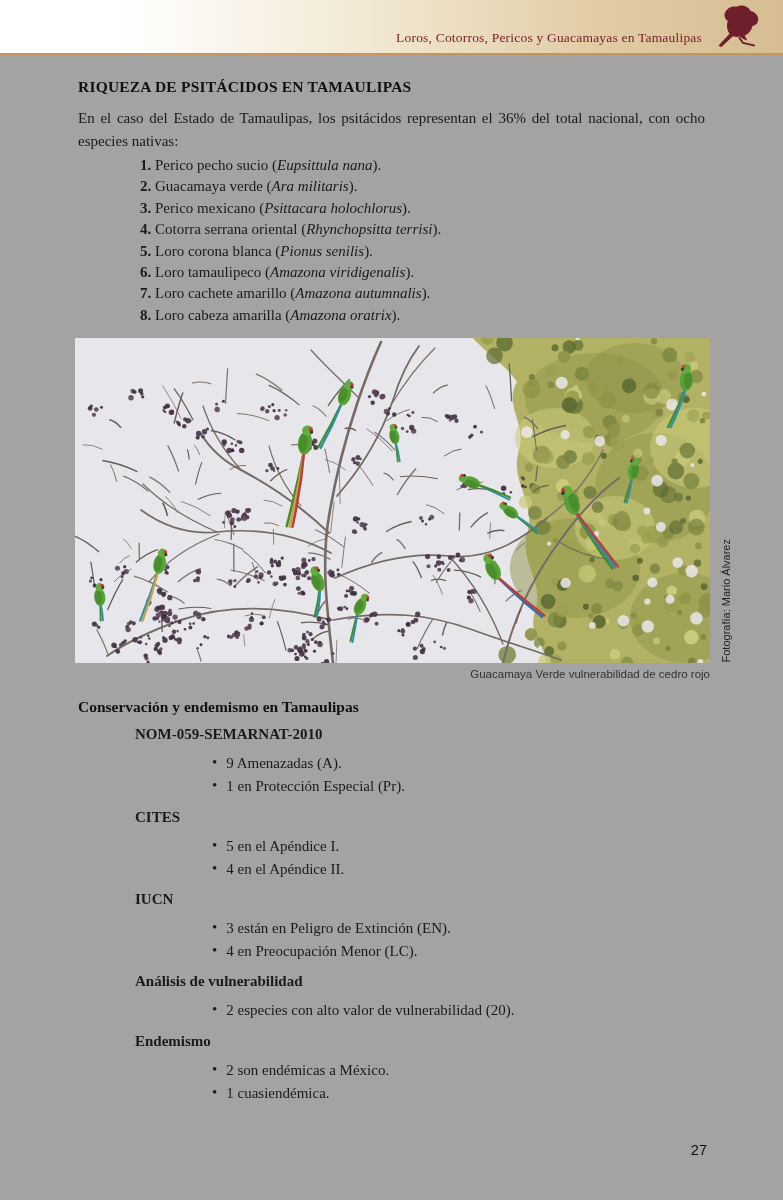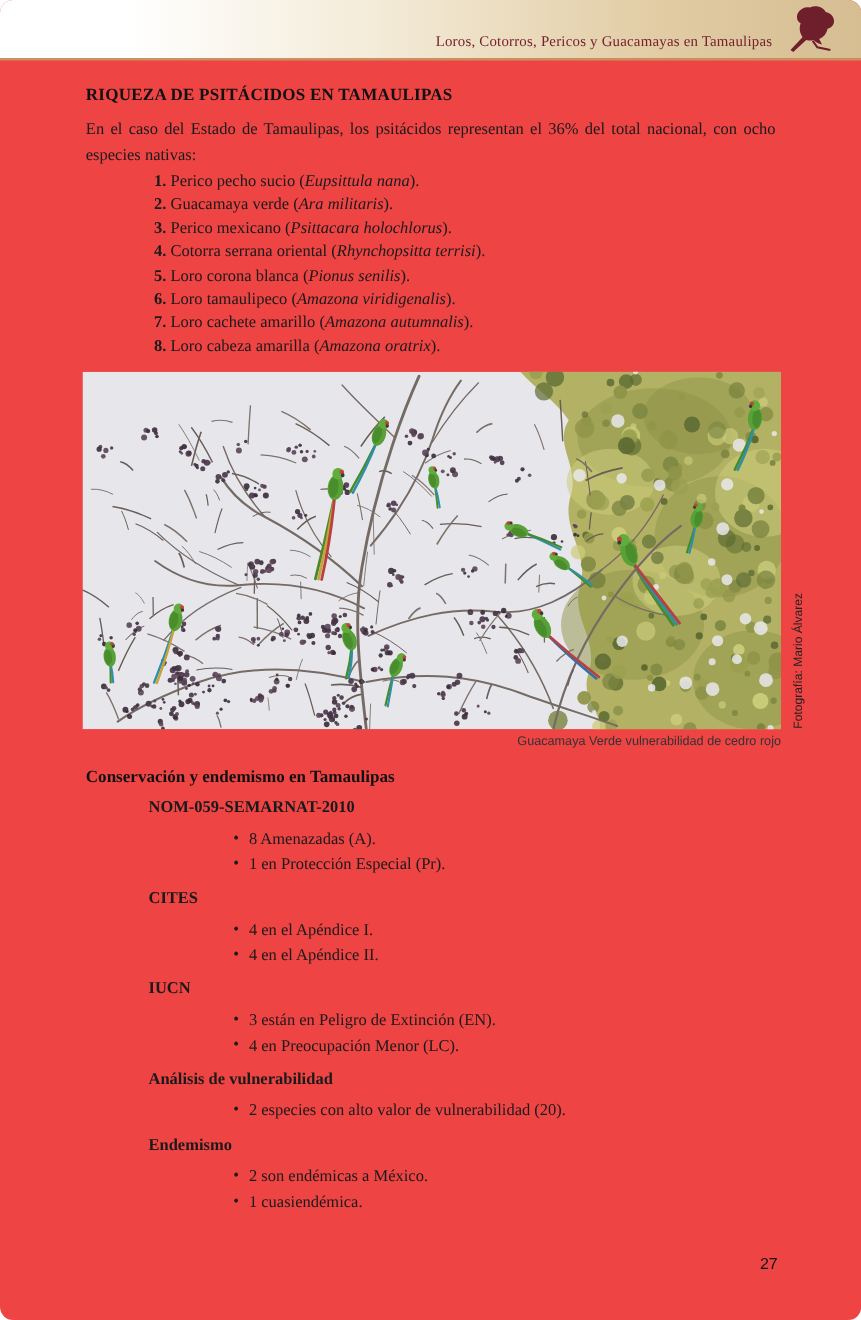--- a/index.html
+++ b/index.html
@@ -1,17 +1,17 @@
 <!DOCTYPE html>
 <html lang="es"><head>
 <meta charset="utf-8">
 <style>
   html,body{margin:0;padding:0;background:#ffffff;}
-  .page{position:relative;width:783px;height:1200px;background:#ef4444;overflow:hidden;
-        font-family:"Liberation Serif",serif;color:#1a1a1a;border-radius:12px;}
+  .page{position:relative;width:783px;height:1200px;background:#a3a3a3;overflow:hidden;
+        font-family:"Liberation Serif",serif;color:#1a1a1a;}
 
   
   .header{position:absolute;top:0;left:0;right:0;height:55px;box-sizing:border-box;
           background:linear-gradient(90deg,#ffffff 0%,#ffffff 15%,#f3ead6 45%,#e2cda6 75%,#d6bd92 100%);
           border-bottom:2px solid #c6945e;
           display:flex;align-items:flex-end;justify-content:flex-end;gap:9px;padding:0 18px 4px 0;}
   .header-title{font-size:13.5px;color:#77212e;padding-bottom:3px;letter-spacing:.2px;}
   .parrot-icon svg{display:block;}
 
   .content{position:absolute;top:57px;left:78px;width:627px;}
@@ -941,27 +941,27 @@
         </svg>
       <div class="photo-credit">Fotografía: Mario Álvarez</div>
     </div>
     <div class="photo-caption">Guacamaya Verde vulnerabilidad de cedro rojo</div>
 
     <h2 class="section-title">Conservación y endemismo en Tamaulipas</h2>
 
     <div class="subsection">
       <h3 class="sub-heading">NOM-059-SEMARNAT-2010</h3>
       <ul class="bullets">
-        <li>8 Amenazadas (A).</li>
+        <li>9 Amenazadas (A).</li>
         <li>1 en Protección Especial (Pr).</li>
       </ul>
 
       <h3 class="sub-heading">CITES</h3>
       <ul class="bullets">
-        <li>4 en el Apéndice I.</li>
+        <li>5 en el Apéndice I.</li>
         <li>4 en el Apéndice II.</li>
       </ul>
 
       <h3 class="sub-heading">IUCN</h3>
       <ul class="bullets">
         <li>3 están en Peligro de Extinción (EN).</li>
         <li>4 en Preocupación Menor (LC).</li>
       </ul>
 
       <h3 class="sub-heading">Análisis de vulnerabilidad</h3>

